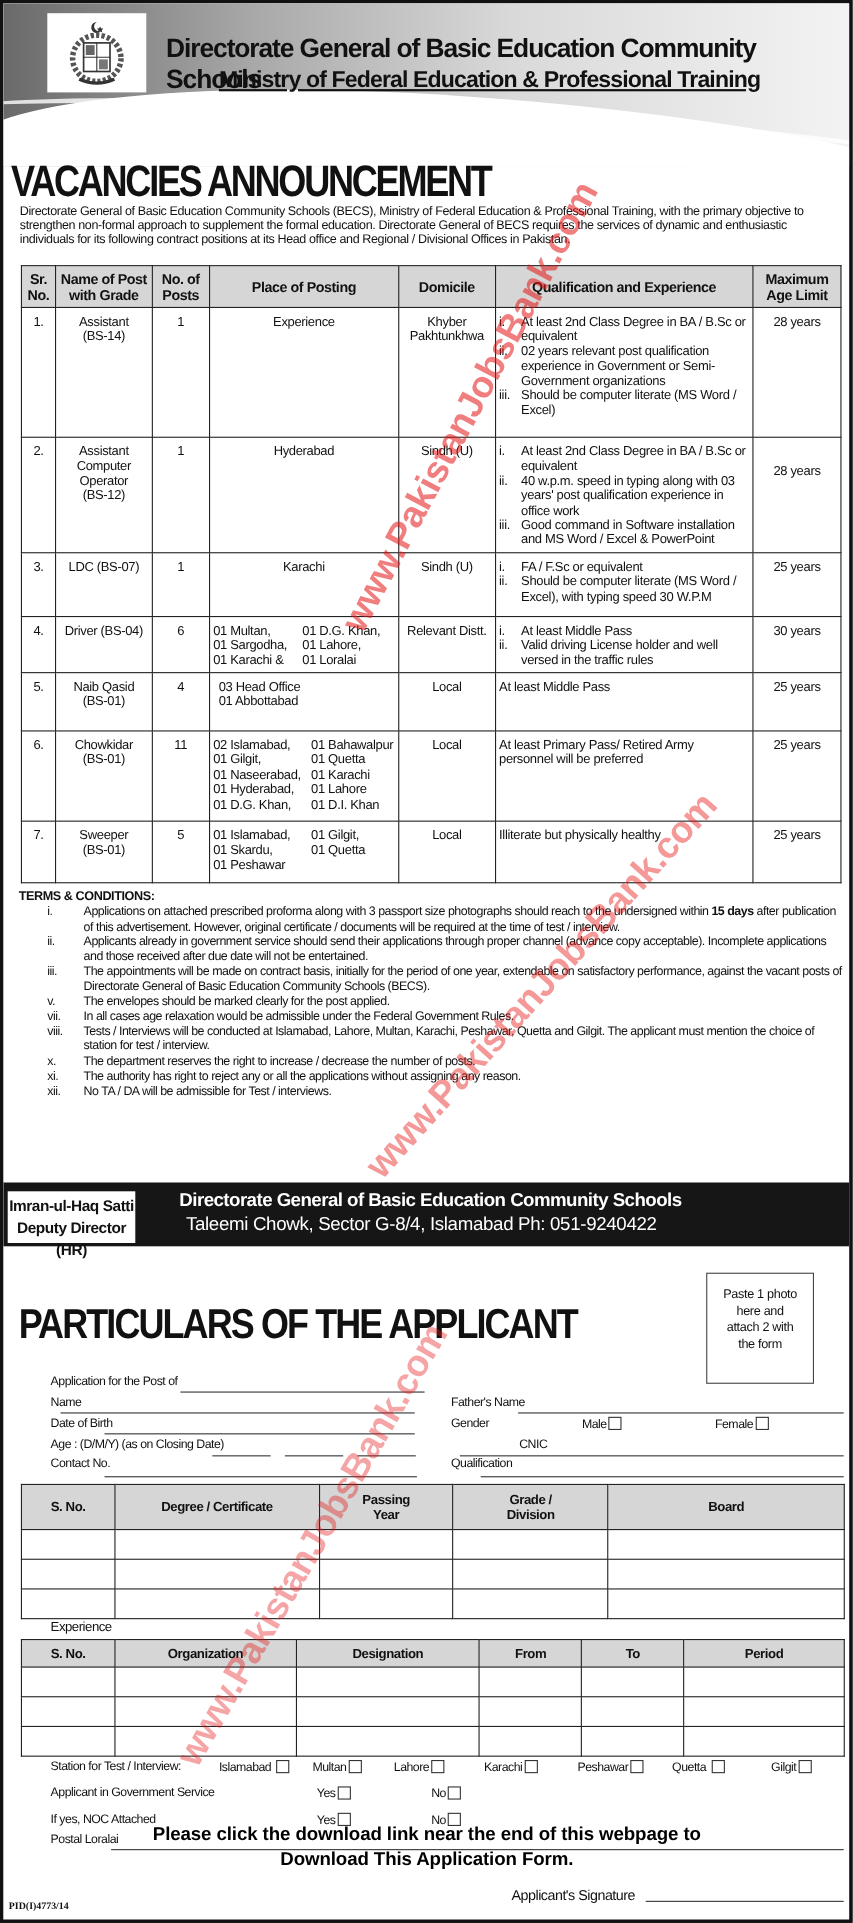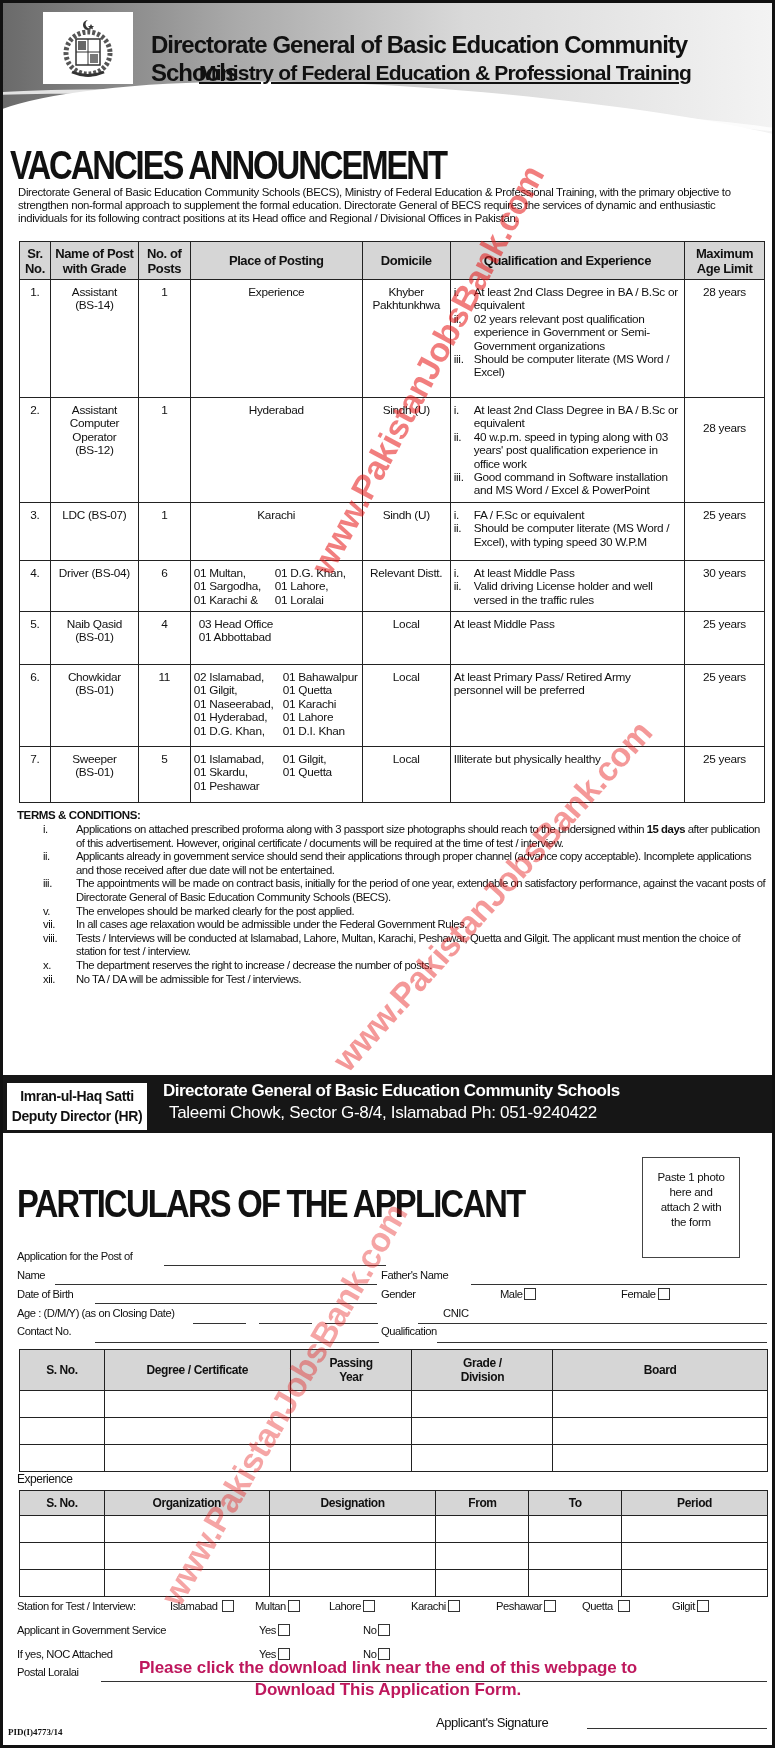--- a/index.html
+++ b/index.html
@@ -34,36 +34,36 @@
   .places .p { white-space: nowrap; }
 
   
   .terms-title { position: absolute; left: 14px; top: 806px; font-weight: bold; font-size: 11.5px; letter-spacing: -0.4px; }
   .terms { position: absolute; left: 40px; top: 820px; width: 725px; font-size: 11.3px; line-height: 13.6px; letter-spacing: -0.45px; list-style: none; }
   .terms li { display: flex; }
   .terms .num { width: 33px; flex: none; }
 
   
   .band { position: absolute; left: 0; top: 1072px; width: 769px; height: 58px; background: #161616; }
-  .band .box { position: absolute; left: 4px; top: 8px; width: 140px; height: 47px; background: #fff; text-align: center; font-weight: bold; font-size: 14px; line-height: 20px; padding-top: 3px; letter-spacing: -0.4px; }
+  .band .box { position: absolute; left: 4px; top: 8px; width: 116px; height: 47px; background: #fff; text-align: center; font-weight: bold; font-size: 14px; line-height: 20px; padding-top: 3px; letter-spacing: -0.4px; }
   .band .dg { position: absolute; left: 160px; top: 6px; color: #fff; font-weight: bold; font-size: 17px; letter-spacing: -0.5px; }
   .band .addr { position: absolute; left: 166px; top: 28px; color: #fff; font-size: 17px; letter-spacing: -0.3px; }
 
   
   .app-title { position: absolute; left: 14px; top: 1180px; font-weight: bold; font-size: 38px; letter-spacing: -2px; transform: scaleX(0.86); transform-origin: left top; }
   .photo-box { position: absolute; left: 639px; top: 1154px; width: 98px; height: 101px; border: 1px solid #444; text-align: center; font-size: 11.5px; line-height: 15px; padding-top: 12px; letter-spacing: -0.3px; }
-  .fl { position: absolute; font-size: 11.2px; letter-spacing: -0.45px; white-space: nowrap; }
+  .fl { position: absolute; font-size: 11.2px; letter-spacing: -0.45px; white-space: nowrap; margin-left: 29px; }
   .ul { position: absolute; border-bottom: 1px solid #333; height: 1px; }
   .cb { display: inline-block; width: 12px; height: 12px; border: 1px solid #333; vertical-align: -2px; margin-left: 2px; background: #fff; }
 
   table.form { position: absolute; border-collapse: collapse; font-size: 12px; }
   table.form th { background: #d6d6d6; border: 1px solid #222; font-weight: bold; letter-spacing: -0.4px; line-height: 14px; }
   table.form td { border: 1px solid #222; }
 
-  .red-note { position: absolute; left: 60px; width: 650px; text-align: center; color: #be185d; font-weight: bold; font-size: 17px; letter-spacing: -0.1px; }
+  .red-note { position: absolute; left: 60px; width: 650px; text-align: center; color: #000000; font-weight: bold; font-size: 17px; letter-spacing: -0.1px; }
   .pid { position: absolute; left: 5px; top: 1724px; font-size: 9px; font-weight: bold; font-family: Liberation Serif, serif; }
 
   
   .wm { position: absolute; color: rgba(230, 20, 20, 0.55); font-weight: bold; font-size: 34px; white-space: nowrap; pointer-events: none; transform-origin: left top; letter-spacing: -0.5px; }
 </style>
 </head>
 <body>
 
 <div class="page">
 
@@ -293,20 +293,24 @@
         <span class="num">vii.</span>
         <span><span>In all cases age relaxation would be admissible under the Federal Government Rules.</span><b></b><span></span></span>
       </li>
       <li>
         <span class="num">viii.</span>
         <span><span>Tests / Interviews will be conducted at Islamabad, Lahore, Multan, Karachi, Peshawar, Quetta and Gilgit. The applicant must mention the choice of station for test / interview.</span><b></b><span></span></span>
       </li>
       <li>
         <span class="num">x.</span>
         <span><span>The department reserves the right to increase / decrease the number of posts.</span><b></b><span></span></span>
+      </li>
+      <li>
+        <span class="num">xi.</span>
+        <span><span>The authority has right to reject any or all the applications without assigning any reason.</span><b></b><span></span></span>
       </li>
       <li>
         <span class="num">xii.</span>
         <span><span>No TA / DA will be admissible for Test / interviews.</span><b></b><span></span></span>
       </li>
     </ul>
 
   <div class="band">
     <div class="box">
       <div>Imran-ul-Haq Satti</div>

